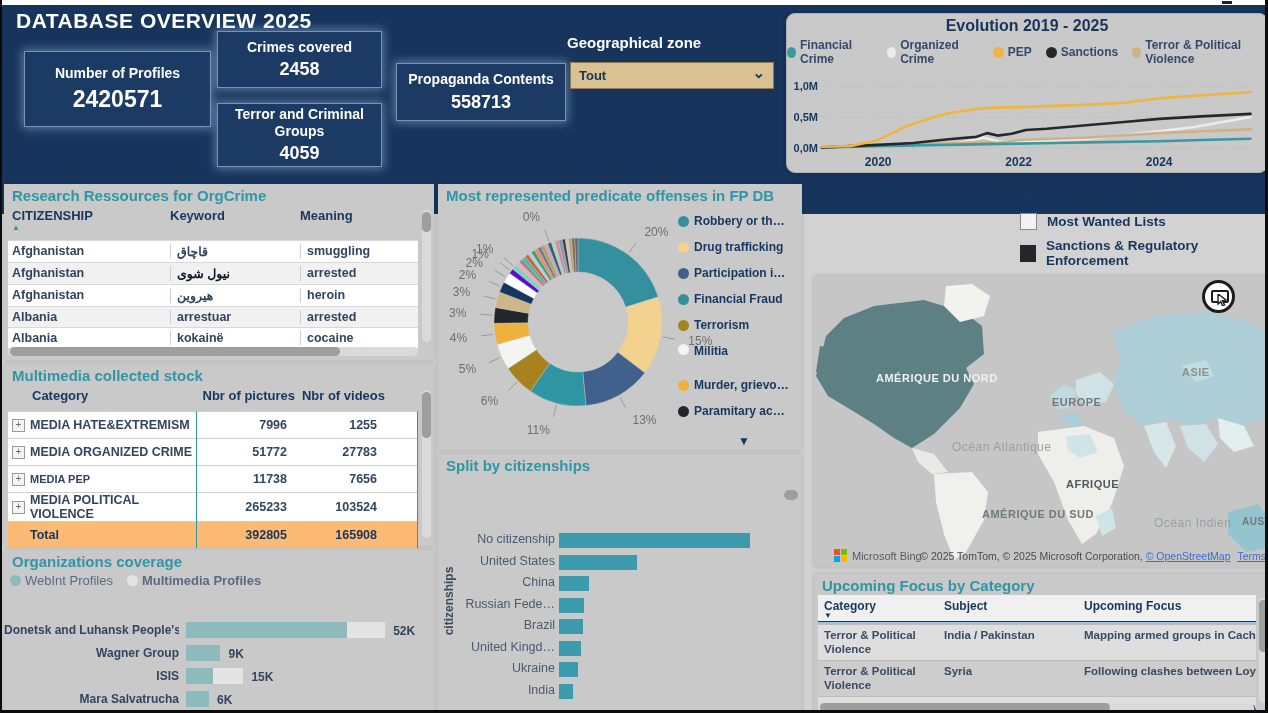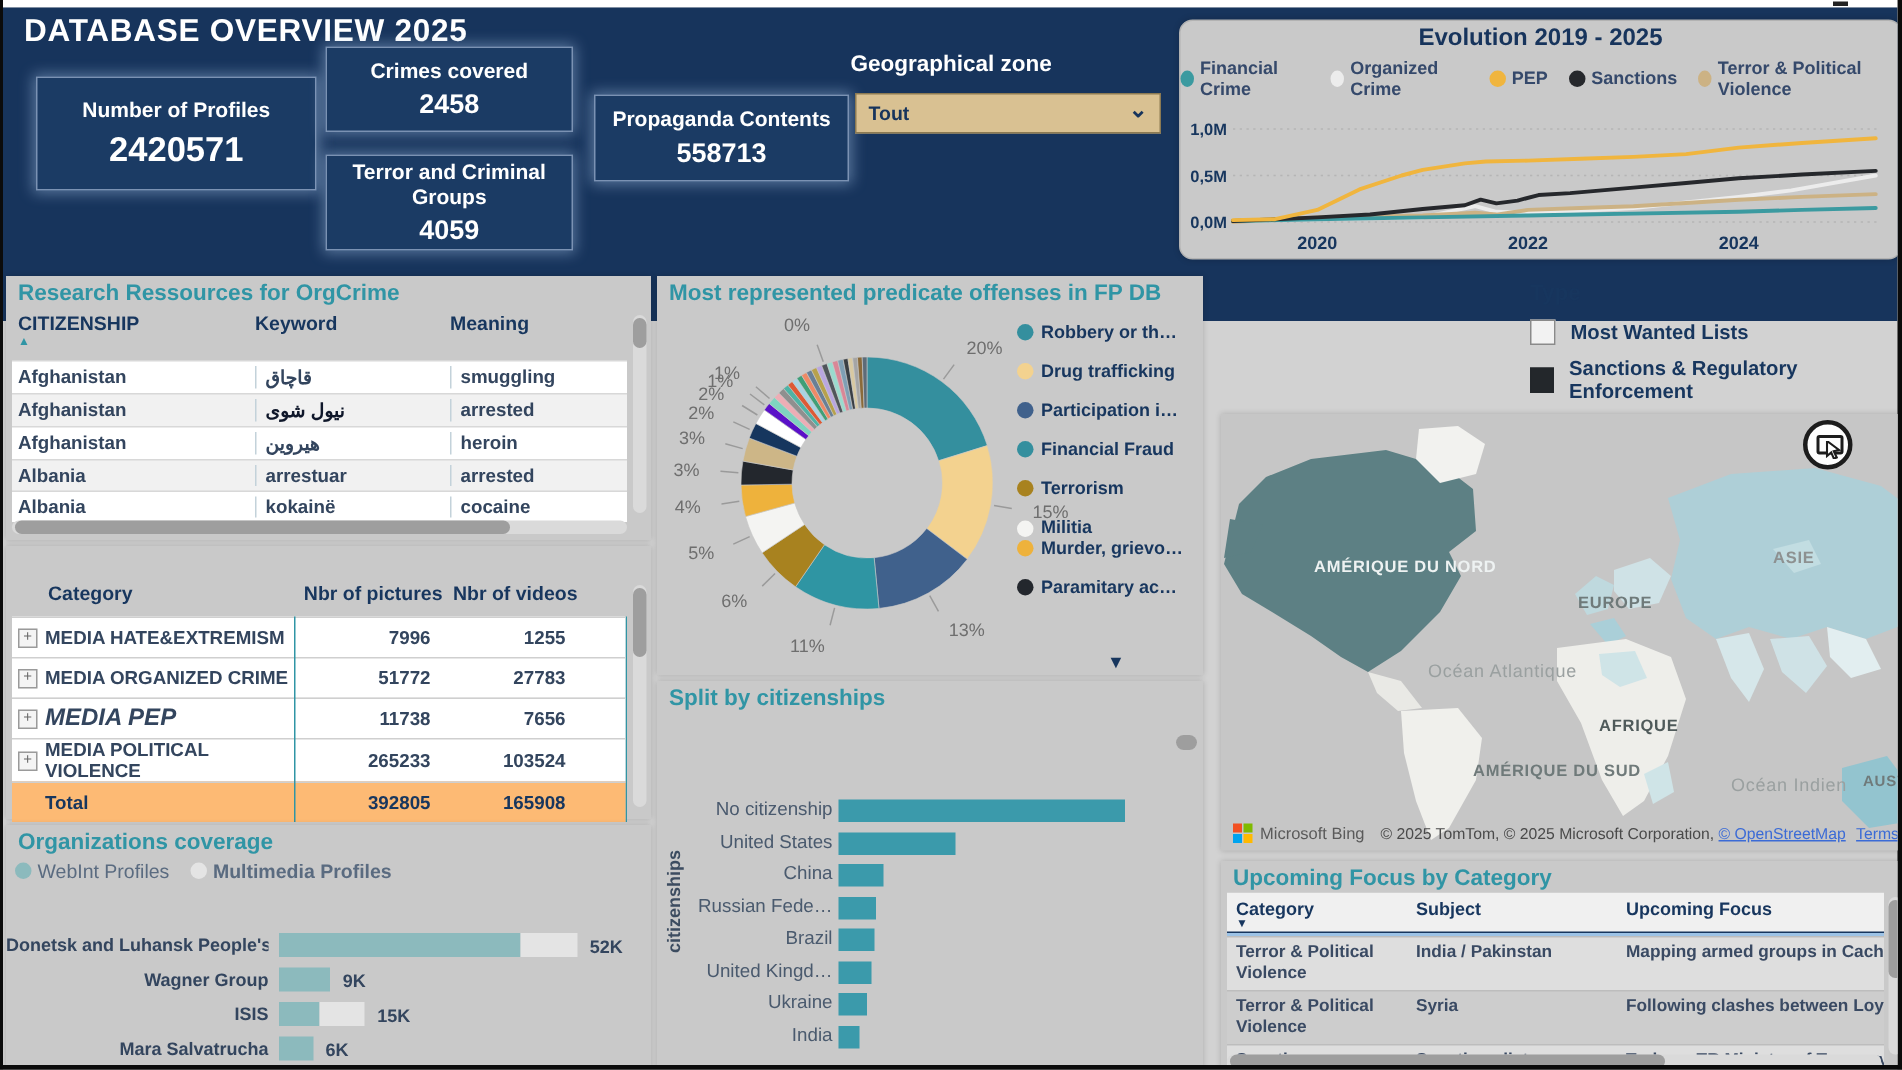--- a/index.html
+++ b/index.html
@@ -157,20 +157,21 @@
       </div>
     <div class="vscroll" style="right:3px;top:26px;bottom:18px;">
         <div class="vthumb" style="top:2px;height:20px;right:0;"></div>
       </div>
     <div class="hscroll" style="left:4px;right:16px;bottom:4px;">
         <div class="hthumb" style="left:2px;width:330px;"></div>
       </div>
   </div>
 
   <div class="panel mm">
+    <div class="ptitle">Multimedia collected stock</div>
     <div id="mm-table" style="position:absolute;left:4px;top:22px;right:16px;bottom:4px;">
         <div style="display: grid; grid-template-columns: 22px 168px 95px 90px; padding: 2px 0px 8px 2px;">
           <div></div>
           <div style="font-size: 13px; font-weight: bold; color: rgb(23, 54, 94); text-align: left;">Category</div>
           <div style="font-size: 13px; font-weight: bold; color: rgb(23, 54, 94); text-align: right;">Nbr of pictures</div>
           <div style="font-size: 13px; font-weight: bold; color: rgb(23, 54, 94); text-align: right;">Nbr of videos</div>
         </div>
         <div style="border-right: 1px solid rgb(48, 149, 165); position: relative;">
           <div style="position: absolute; left: 188px; top: 0px; bottom: 0px; width: 1px; background: rgb(48, 149, 165);"></div>
           <div style="display: grid; grid-template-columns: 22px 168px 95px 90px; align-items: center; border-top: 1px solid rgb(207, 207, 207); background: rgb(255, 255, 255); min-height: 26px;">
@@ -180,21 +181,21 @@
             <div style="font-size: 12.5px; color: rgb(51, 69, 94); font-weight: bold; text-align: right; padding-right: 6px;">1255</div>
           </div>
           <div style="display: grid; grid-template-columns: 22px 168px 95px 90px; align-items: center; border-top: 1px solid rgb(207, 207, 207); background: rgb(255, 255, 255); min-height: 26px;">
             <div style="font-size: 10px; color: rgb(106, 106, 106); text-align: center; border: 1px solid rgb(154, 154, 154); width: 11px; height: 11px; line-height: 10px; margin-left: 4px; background: rgb(244, 244, 244);">+</div>
             <div style="font-size: 12.5px; color: rgb(51, 69, 94); font-weight: bold; text-align: left; padding-right: 0px;">MEDIA ORGANIZED CRIME</div>
             <div style="font-size: 12.5px; color: rgb(51, 69, 94); font-weight: bold; text-align: right; padding-right: 6px;">51772</div>
             <div style="font-size: 12.5px; color: rgb(51, 69, 94); font-weight: bold; text-align: right; padding-right: 6px;">27783</div>
           </div>
           <div style="display: grid; grid-template-columns: 22px 168px 95px 90px; align-items: center; border-top: 1px solid rgb(207, 207, 207); background: rgb(255, 255, 255); min-height: 26px;">
             <div style="font-size: 10px; color: rgb(106, 106, 106); text-align: center; border: 1px solid rgb(154, 154, 154); width: 11px; height: 11px; line-height: 10px; margin-left: 4px; background: rgb(244, 244, 244);">+</div>
-            <div style="font-size: 16px; color: rgb(51, 69, 94); font-weight: bold; text-align: left; padding-right: 0px; font-style: italic;">MEDIA PEP</div>
+            <div style="font-size: 11px; color: rgb(51, 69, 94); font-weight: bold; text-align: left; padding-right: 0px;">MEDIA PEP</div>
             <div style="font-size: 12.5px; color: rgb(51, 69, 94); font-weight: bold; text-align: right; padding-right: 6px;">11738</div>
             <div style="font-size: 12.5px; color: rgb(51, 69, 94); font-weight: bold; text-align: right; padding-right: 6px;">7656</div>
           </div>
           <div style="display: grid; grid-template-columns: 22px 168px 95px 90px; align-items: center; border-top: 1px solid rgb(207, 207, 207); background: rgb(255, 255, 255); min-height: 26px;">
             <div style="font-size: 10px; color: rgb(106, 106, 106); text-align: center; border: 1px solid rgb(154, 154, 154); width: 11px; height: 11px; line-height: 10px; margin-left: 4px; background: rgb(244, 244, 244);">+</div>
             <div style="font-size: 12.5px; color: rgb(51, 69, 94); font-weight: bold; text-align: left; padding-right: 0px;">MEDIA POLITICAL VIOLENCE</div>
             <div style="font-size: 12.5px; color: rgb(51, 69, 94); font-weight: bold; text-align: right; padding-right: 6px;">265233</div>
             <div style="font-size: 12.5px; color: rgb(51, 69, 94); font-weight: bold; text-align: right; padding-right: 6px;">103524</div>
           </div>
           <div style="display: grid; grid-template-columns: 22px 168px 95px 90px; align-items: center; border-top: 1px solid rgb(207, 207, 207); background: #fdba74; min-height: 26px;">
@@ -318,21 +319,21 @@
           <span style="font-size: 12px; font-weight: bold; color: rgb(23, 54, 94); white-space: nowrap;">Participation i…</span>
         </div>
         <div style="display: flex; align-items: center; gap: 5px; margin-bottom: 12px;">
           <span class="dot" style="background: rgb(52, 143, 158); flex: 0 0 auto;"></span>
           <span style="font-size: 12px; font-weight: bold; color: rgb(23, 54, 94); white-space: nowrap;">Financial Fraud</span>
         </div>
         <div style="display: flex; align-items: center; gap: 5px; margin-bottom: 12px;">
           <span class="dot" style="background: rgb(168, 130, 31); flex: 0 0 auto;"></span>
           <span style="font-size: 12px; font-weight: bold; color: rgb(23, 54, 94); white-space: nowrap;">Terrorism</span>
         </div>
-        <div style="display: flex; align-items: flex-end; gap: 5px; margin-bottom: 0;">
+        <div style="display: flex; align-items: flex-start; gap: 5px; margin-bottom: 20px;">
           <span class="dot" style="background: rgb(244, 244, 242); flex: 0 0 auto;"></span>
           <span style="font-size: 12px; font-weight: bold; color: rgb(23, 54, 94); white-space: nowrap;">Militia</span>
         </div>
         <div style="display: flex; align-items: center; gap: 5px; margin-bottom: 12px;">
           <span class="dot" style="background: rgb(238, 178, 60); flex: 0 0 auto;"></span>
           <span style="font-size: 12px; font-weight: bold; color: rgb(23, 54, 94); white-space: nowrap;">Murder, grievo…</span>
         </div>
         <div style="display: flex; align-items: center; gap: 5px; margin-bottom: 12px;">
           <span class="dot" style="background: rgb(35, 39, 45); flex: 0 0 auto;"></span>
           <span style="font-size: 12px; font-weight: bold; color: rgb(23, 54, 94); white-space: nowrap;">Paramitary ac…</span>
@@ -411,21 +412,21 @@
     <div class="maplabel" style="left:252px;top:202px;font-size:11px;color:#4f5a5a;">AFRIQUE</div>
     <div class="maplabel" style="left:428px;top:240px;font-size:10px;color:#6f7a7a;">AUSTRA</div>
     <div class="maplabel" style="left:138px;top:164px;font-weight:normal;font-size:12px;color:#9aa0a0;">Océan Atlantique</div>
     <div class="maplabel" style="left:340px;top:240px;font-weight:normal;font-size:12px;color:#9aa0a0;">Océan Indien</div>
     <div style="position:absolute;left:388px;top:4px;width:33px;height:33px;border:3px solid #1c1c1c;border-radius:50%;background:#fdfdfd;box-sizing:border-box;">
       <div style="position:absolute;left:6px;top:7px;width:14px;height:9px;border:2px solid #1c1c1c;border-radius:2px;"></div>
       <svg width="12" height="12" style="position:absolute;left:12px;top:11px;">
           <path d="M1,0 L9,6 L5.5,6.8 L7.5,11 L5.6,11.8 L3.8,7.6 L1,10 Z" fill="#fff" stroke="#1c1c1c" stroke-width="1.4"></path>
         </svg>
     </div>
-    <div style="position:absolute;left:8px;bottom:5px;display:flex;align-items:center;gap:5px;margin-top:28px;">
+    <div style="position:absolute;left:20px;bottom:5px;display:flex;align-items:center;gap:5px;margin-top:28px;">
       <div style="display:grid;grid-template-columns:6px 6px;grid-gap:1px;">
         <div style="width:6px;height:6px;background:#f25022;"></div>
           <div style="width:6px;height:6px;background:#7fba00;"></div>
         <div style="width:6px;height:6px;background:#00a4ef;"></div>
           <div style="width:6px;height:6px;background:#ffb900;"></div>
       </div>
       <span style="font-size:11px;color:#5a5a5a;">Microsoft Bing</span>
     </div>
     <div style="position:absolute;right:4px;bottom:5px;font-size:10.5px;color:#4a4a4a;">
       <span>© 2025 TomTom, © 2025 Microsoft Corporation,</span>

